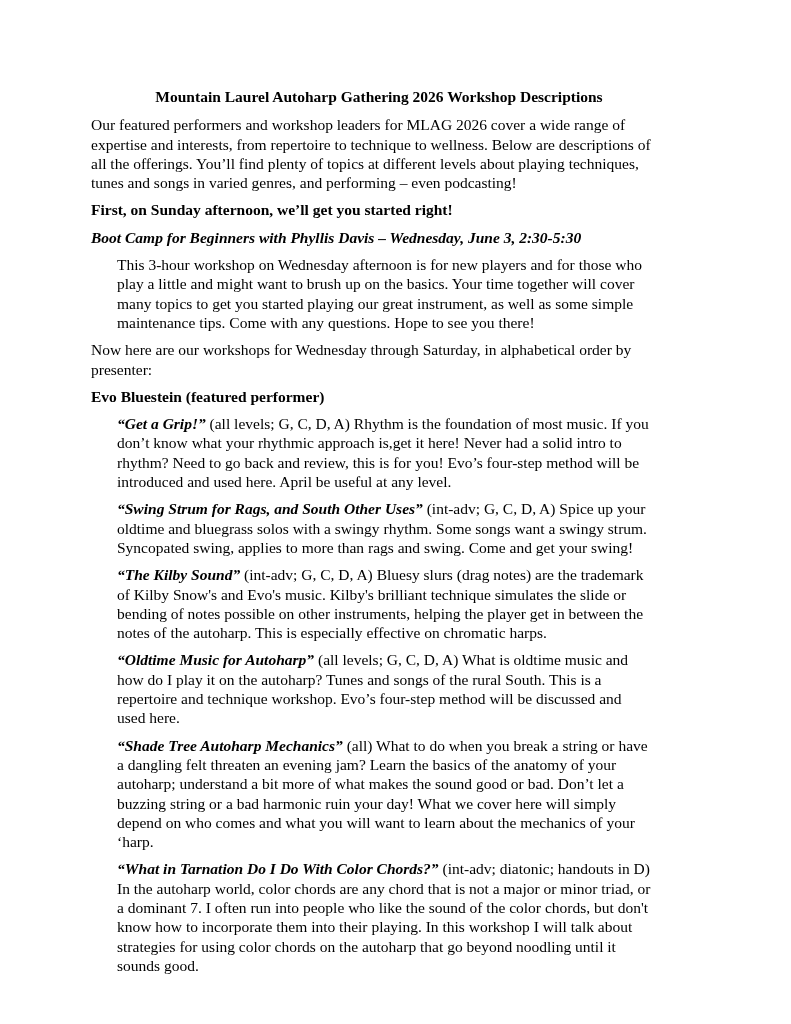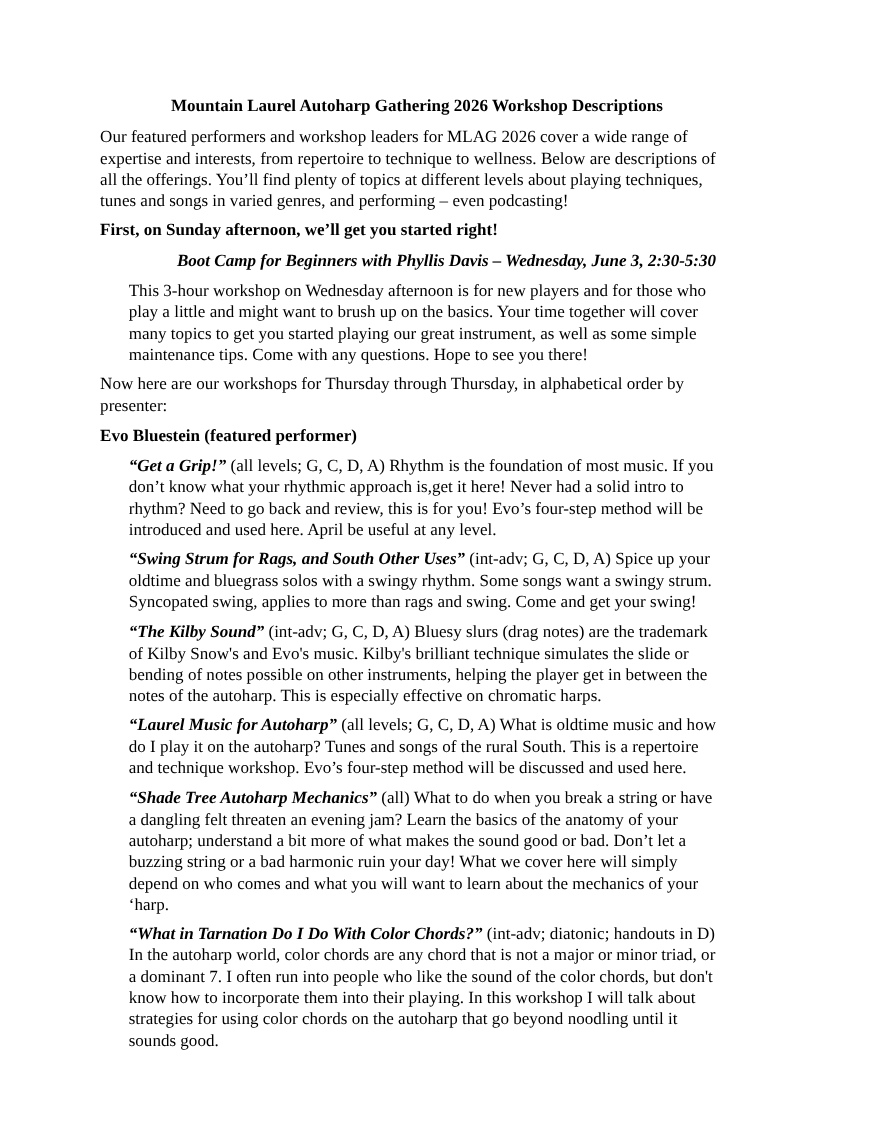--- a/index.html
+++ b/index.html
@@ -28,21 +28,20 @@
   }
   p {
     margin: 0 16px 8px 0;
   }
   .bold {
     font-weight: bold;
   }
   .bold-italic {
     font-weight: bold;
     font-style: italic;
-    text-align: right;
   }
   .indent {
     margin-left: 26px;
   }
   .workshop-title {
     font-weight: bold;
     font-style: italic;
   }
 </style>
 </head>
@@ -53,31 +52,31 @@
   <h1 class="doc-title">Mountain Laurel Autoharp Gathering 2026 Workshop Descriptions</h1>
 
   <p>Our featured performers and workshop leaders for MLAG 2026 cover a wide range of expertise and interests, from repertoire to technique to wellness. Below are descriptions of all the offerings. You’ll find plenty of topics at different levels about playing techniques, tunes and songs in varied genres, and performing – even podcasting!</p>
 
   <p class="bold">First, on Sunday afternoon, we’ll get you started right!</p>
 
   <p class="bold-italic">Boot Camp for Beginners with Phyllis Davis – Wednesday, June 3, 2:30-5:30</p>
 
   <p class="indent">This 3-hour workshop on Wednesday afternoon is for new players and for those who play a little and might want to brush up on the basics. Your time together will cover many topics to get you started playing our great instrument, as well as some simple maintenance tips. Come with any questions. Hope to see you there!</p>
 
-  <p>Now here are our workshops for Thursday through Thursday, in alphabetical order by presenter:</p>
+  <p>Now here are our workshops for Wednesday through Saturday, in alphabetical order by presenter:</p>
 
   <p class="bold">Evo Bluestein (featured performer)</p>
 
   <p class="indent"><span class="workshop-title">“Get a Grip!”</span><span> (all levels; G, C, D, A) Rhythm is the foundation of most music. If you don’t know what your rhythmic approach is,get it here! Never had a solid intro to rhythm? Need to go back and review, this is for you! Evo’s four-step method will be introduced and used here. April be useful at any level.</span></p>
 
   <p class="indent"><span class="workshop-title">“Swing Strum for Rags, and South Other Uses”</span><span> (int-adv; G, C, D, A) Spice up your oldtime and bluegrass solos with a swingy rhythm. Some songs want a swingy strum. Syncopated swing, applies to more than rags and swing. Come and get your swing!</span></p>
 
   <p class="indent"><span class="workshop-title">“The Kilby Sound”</span><span> (int-adv; G, C, D, A) Bluesy slurs (drag notes) are the trademark of Kilby Snow's and Evo's music. Kilby's brilliant technique simulates the slide or bending of notes possible on other instruments, helping the player get in between the notes of the autoharp. This is especially effective on chromatic harps.</span></p>
 
-  <p class="indent"><span class="workshop-title">“Laurel Music for Autoharp”</span><span> (all levels; G, C, D, A) What is oldtime music and how do I play it on the autoharp? Tunes and songs of the rural South. This is a repertoire and technique workshop. Evo’s four-step method will be discussed and used here.</span></p>
+  <p class="indent"><span class="workshop-title">“Oldtime Music for Autoharp”</span><span> (all levels; G, C, D, A) What is oldtime music and how do I play it on the autoharp? Tunes and songs of the rural South. This is a repertoire and technique workshop. Evo’s four-step method will be discussed and used here.</span></p>
 
 
   <p class="indent"><span class="workshop-title">“Shade Tree Autoharp Mechanics”</span><span> (all) What to do when you break a string or have a dangling felt threaten an evening jam? Learn the basics of the anatomy of your autoharp; understand a bit more of what makes the sound good or bad. Don’t let a buzzing string or a bad harmonic ruin your day! What we cover here will simply depend on who comes and what you will want to learn about the mechanics of your ‘harp.</span></p>
 
 
   <p class="indent"><span class="workshop-title">“What in Tarnation Do I Do With Color Chords?”</span><span> (int-adv; diatonic; handouts in D) In the autoharp world, color chords are any chord that is not a major or minor triad, or a dominant 7. I often run into people who like the sound of the color chords, but don't know how to incorporate them into their playing. In this workshop I will talk about strategies for using color chords on the autoharp that go beyond noodling until it sounds good.</span></p>
 
 </div>
 
 </body></html>

